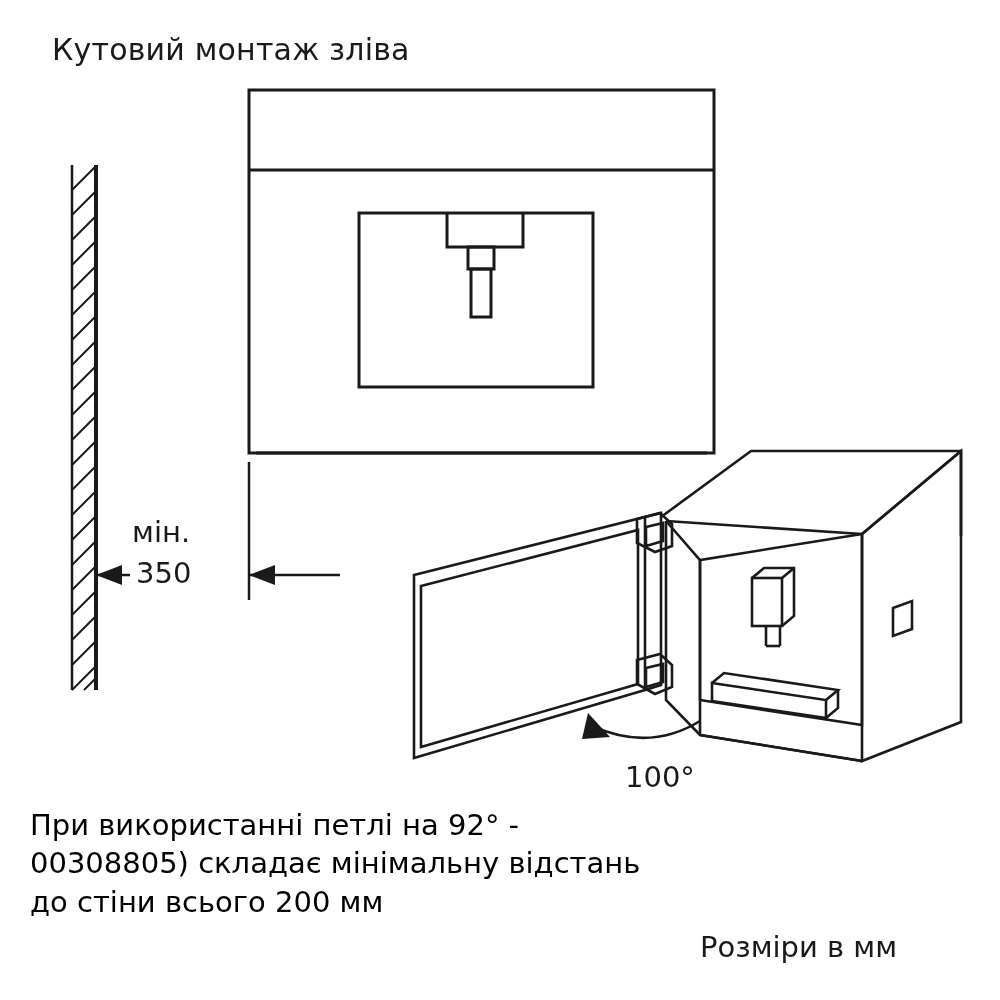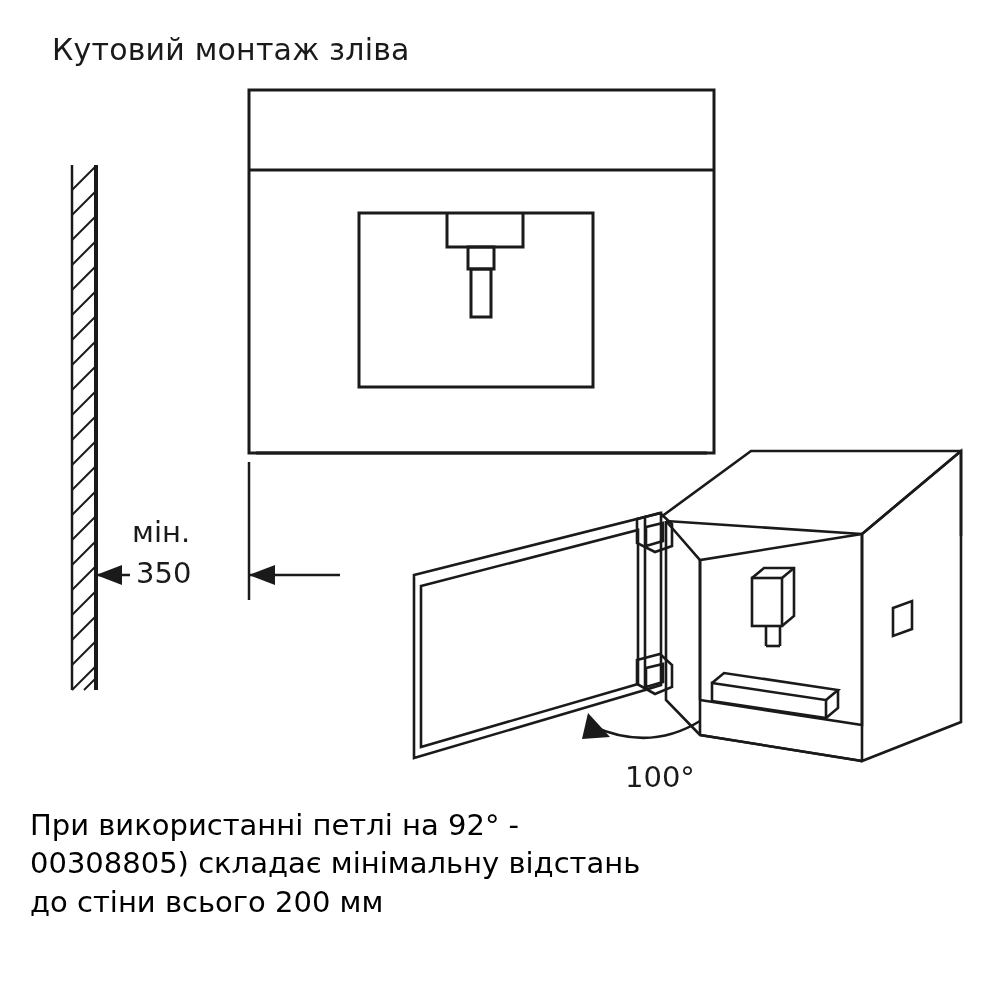--- a/index.html
+++ b/index.html
@@ -172,14 +172,15 @@
   <div class="txt" id="dim-label-2">350</div>
 
   <div class="txt" id="angle-label">100°</div>
 
   <div id="note-block">
     <div class="note-line">При використанні петлі на 92° -</div>
     <div class="note-line">00308805) складає мінімальну відстань</div>
     <div class="note-line">до стіни всього 200 мм</div>
   </div>
 
+  <div class="txt" id="units-label">Розміри в мм</div>
 
 </div>
 
 </body></html>

